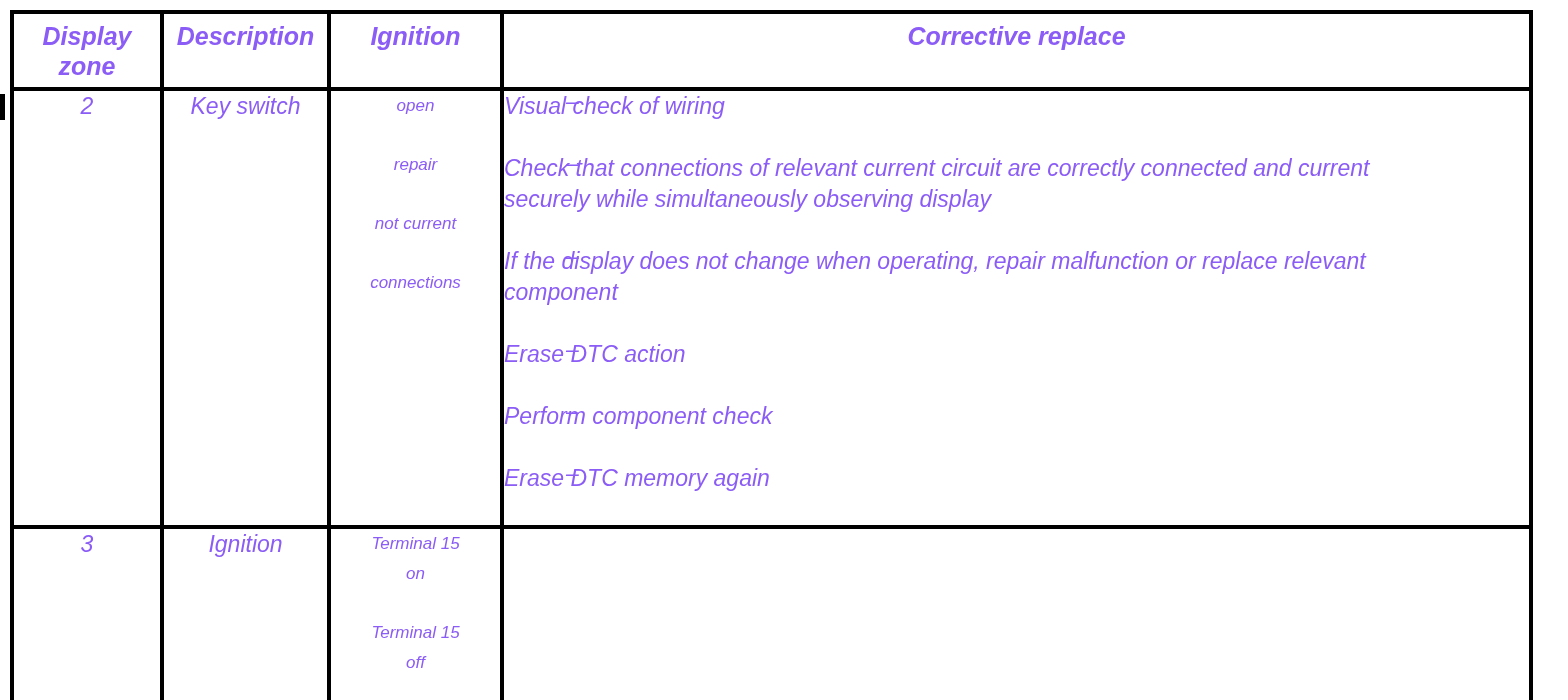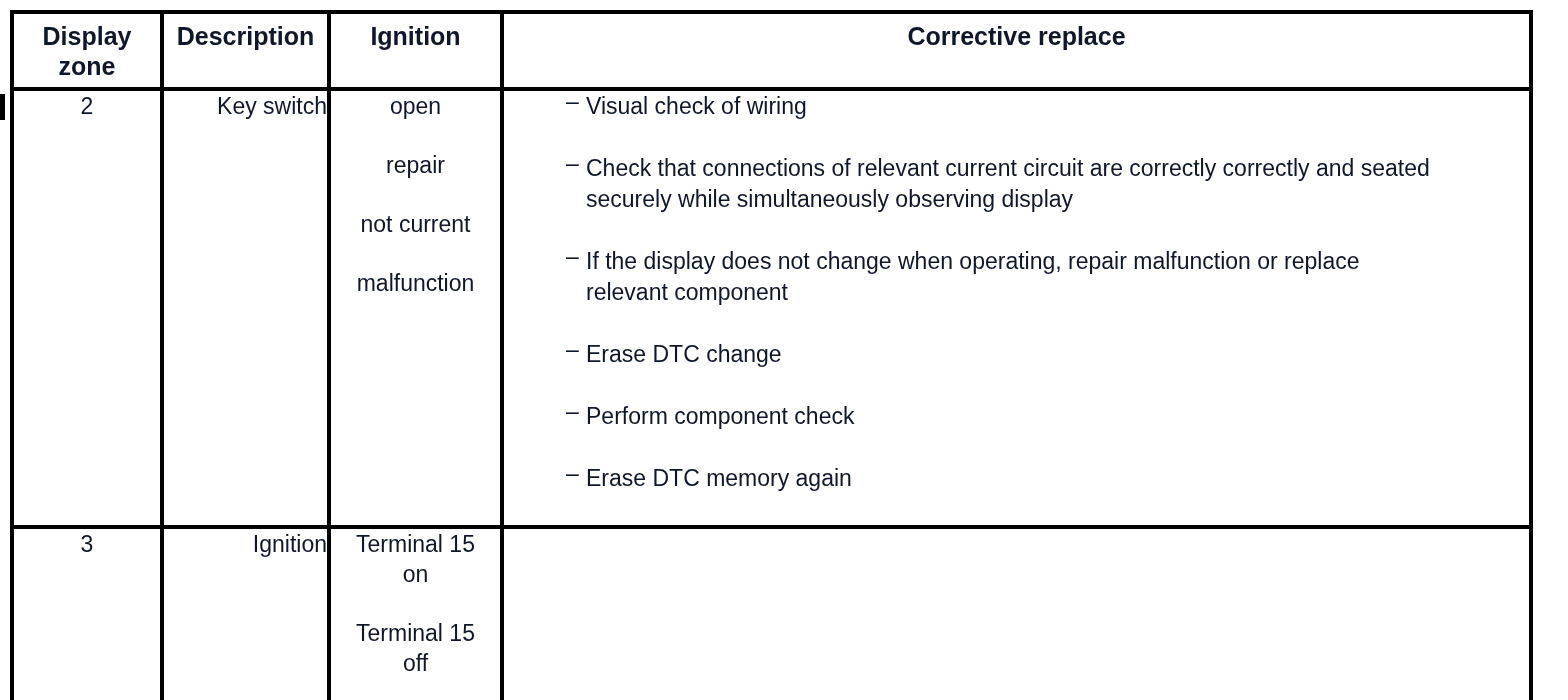--- a/index.html
+++ b/index.html
@@ -5,23 +5,24 @@
   html, body {
     margin: 0;
     padding: 0;
     background: #ffffff;
   }
   .page {
     position: relative;
     width: 1568px;
     height: 700px;
     background: #ffffff;
-    color: #0f172a;
+    color: #8b5cf6;
     font-family: "Liberation Sans", sans-serif;
     overflow: hidden;
+    font-style: italic;
   }
   .scan-mark {
     position: absolute;
     left: 0;
     top: 94px;
     width: 5px;
     height: 26px;
     background: #000000;
   }
   table.tbl {
@@ -61,40 +62,39 @@
     text-align: center;
     font-size: 23px;
     line-height: 30px;
     padding-top: 11px;
   }
   td.desc {
     font-size: 23px;
     line-height: 30px;
     padding-top: 11px;
     padding-left: 9px;
-    text-align: right;
+    text-align: center;
   }
   td.disp {
     text-align: center;
-    font-size: 23px;
+    font-size: 17px;
     padding-top: 12px;
   }
   td.disp .dv {
     line-height: 30px;
     margin-bottom: 29px;
     white-space: pre-line;
   }
   td.corr {
     font-size: 23px;
     padding-top: 16px;
     padding-right: 20px;
   }
   td.corr .bullet {
     position: relative;
-    padding-left: 82px;
     line-height: 31px;
     margin-bottom: 31px;
     max-width: 940px;
     box-sizing: border-box;
   }
   td.corr .bullet::before {
     content: "\2013";
     position: absolute;
     left: 62px;
     top: -5px;
@@ -122,27 +122,27 @@
       </tr>
     </thead>
     <tbody>
       <tr class="row1">
         <td class="zone">2</td>
         <td class="desc">Key switch</td>
         <td class="disp">
           <div class="dv">open</div>
           <div class="dv">repair</div>
           <div class="dv">not current</div>
-          <div class="dv">malfunction</div>
+          <div class="dv">connections</div>
         </td>
         <td class="corr">
           <div class="bullet">Visual check of wiring</div>
-          <div class="bullet">Check that connections of relevant current circuit are correctly correctly and seated securely while simultaneously observing display</div>
+          <div class="bullet">Check that connections of relevant current circuit are correctly connected and current securely while simultaneously observing display</div>
           <div class="bullet">If the display does not change when operating, repair malfunction or replace relevant component</div>
-          <div class="bullet">Erase DTC change</div>
+          <div class="bullet">Erase DTC action</div>
           <div class="bullet">Perform component check</div>
           <div class="bullet">Erase DTC memory again</div>
         </td>
       </tr>
       <tr class="row2">
         <td class="zone">3</td>
         <td class="desc">Ignition</td>
         <td class="disp">
           <div class="dv">Terminal 15
 on</div>

